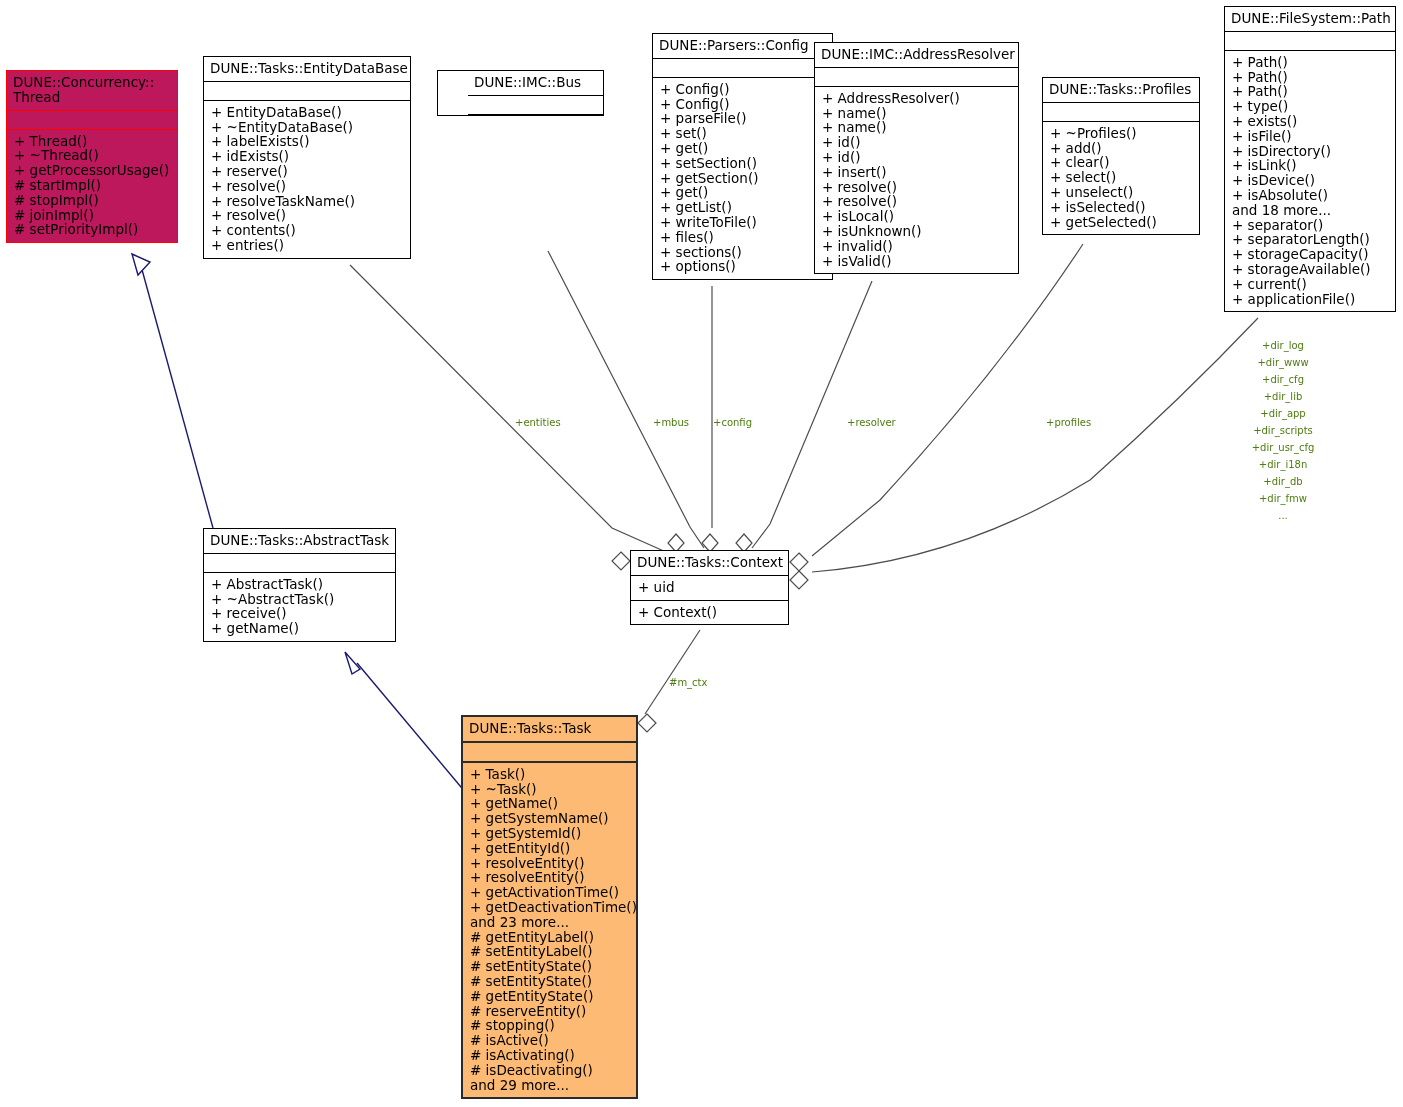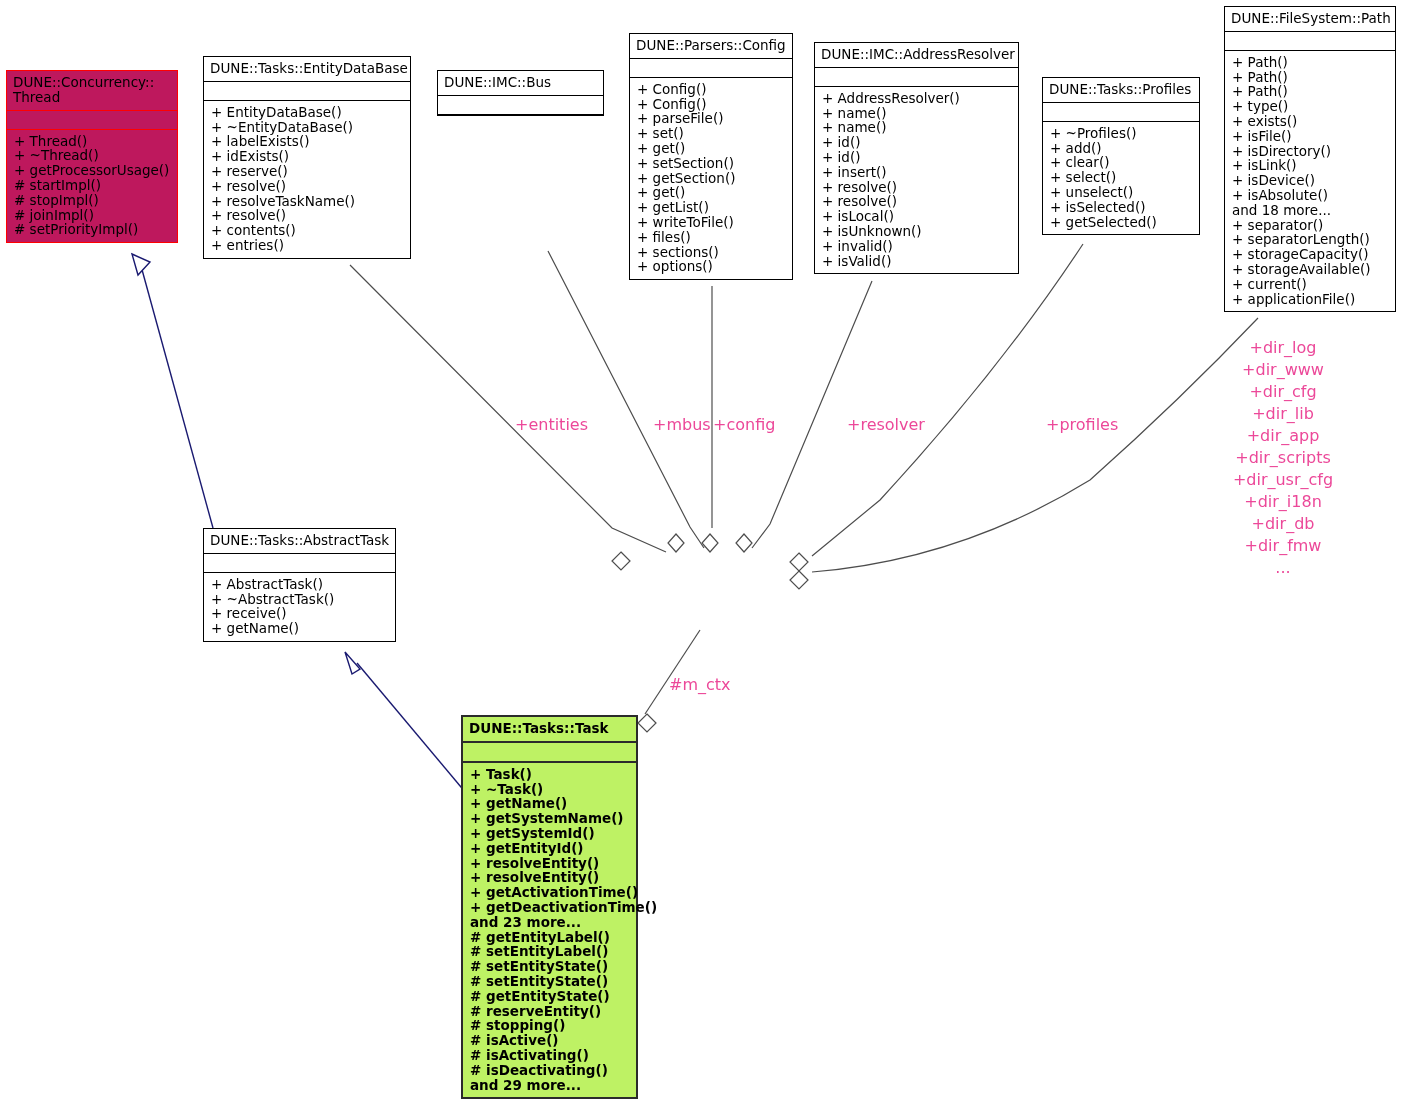--- a/index.html
+++ b/index.html
@@ -28,38 +28,38 @@
     box-sizing: border-box;
     border: 1px solid #000000;
     background: #ffffff;
     font-size: 13.5px;
     line-height: 14.8px;
     color: #000000;
     z-index: 5;
   }
   .umlbox.red { border-color: #ff0000; background: #be185d; }
   .umlbox.red .sep { background: #ff0000; }
-  .umlbox.hl { background: #bef264; border-color: #2b2b2b; border-width: 2px; font-weight: bold; }
+  .umlbox.hl { background: #fdba74; border-color: #2b2b2b; border-width: 2px; }
   .umlbox.hl .sep { background: #2b2b2b; height: 2px; }
   .title {
     text-align: left;
     padding: 4px 6px 5px 6px;
     white-space: pre-line;
   }
   .sep { height: 1px; background: #000000; width: 100%; }
   .attrs, .ops {
     padding: 4px 6px 5px 7px;
   }
   .attrs.empty { height: 18px; padding: 0; }
   .row { white-space: pre; }
   .edgelabel {
     position: absolute;
-    font-size: 16px;
-    line-height: 22px;
-    color: #ec4899;
+    font-size: 10px;
+    line-height: 17px;
+    color: #4d7c0f;
     white-space: pre;
     z-index: 6;
   }
   .edgelabel.center { text-align: center; }
 </style>
 </head>
 <body>
 
 <div id="canvas">
 
@@ -131,28 +131,28 @@
       <div class="row">+ idExists()</div>
       <div class="row">+ reserve()</div>
       <div class="row">+ resolve()</div>
       <div class="row">+ resolveTaskName()</div>
       <div class="row">+ resolve()</div>
       <div class="row">+ contents()</div>
       <div class="row">+ entries()</div>
     </div>
   </div>
 
-  <div class="umlbox" style="left:437px; top:70px; width:167px;">
+  <div class="umlbox" style="left:437px; top:70px; width:167px;padding-left:30px;">
     <div class="title">DUNE::IMC::Bus</div>
     <div class="sep"></div>
     <div class="attrs empty"></div>
     <div class="sep"></div>
   </div>
 
-  <div class="umlbox" style="left:629px; top:33px; width:164px;">
+  <div class="umlbox" style="left:652px; top:33px; width:181px;">
     <div class="title">DUNE::Parsers::Config</div>
     <div class="sep"></div>
     <div class="attrs empty"></div>
     <div class="sep"></div>
     <div class="ops">
       <div class="row">+ Config()</div>
       <div class="row">+ Config()</div>
       <div class="row">+ parseFile()</div>
       <div class="row">+ set()</div>
       <div class="row">+ get()</div>
@@ -236,20 +236,31 @@
     <div class="attrs empty"></div>
     <div class="sep"></div>
     <div class="ops">
       <div class="row">+ AbstractTask()</div>
       <div class="row">+ ~AbstractTask()</div>
       <div class="row">+ receive()</div>
       <div class="row">+ getName()</div>
     </div>
   </div>
 
+  <div class="umlbox" style="left:630px; top:550px; width:159px;">
+    <div class="title">DUNE::Tasks::Context</div>
+    <div class="sep"></div>
+    <div class="attrs">
+      <div class="row">+ uid</div>
+    </div>
+    <div class="sep"></div>
+    <div class="ops">
+      <div class="row">+ Context()</div>
+    </div>
+  </div>
 
   <div class="umlbox hl" style="left:461px; top:715px; width:177px;">
     <div class="title">DUNE::Tasks::Task</div>
     <div class="sep"></div>
     <div class="attrs empty"></div>
     <div class="sep"></div>
     <div class="ops">
       <div class="row">+ Task()</div>
       <div class="row">+ ~Task()</div>
       <div class="row">+ getName()</div>

